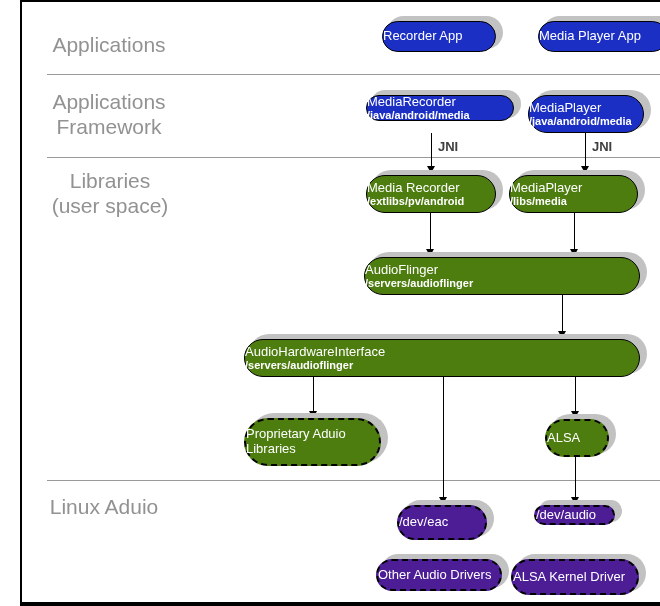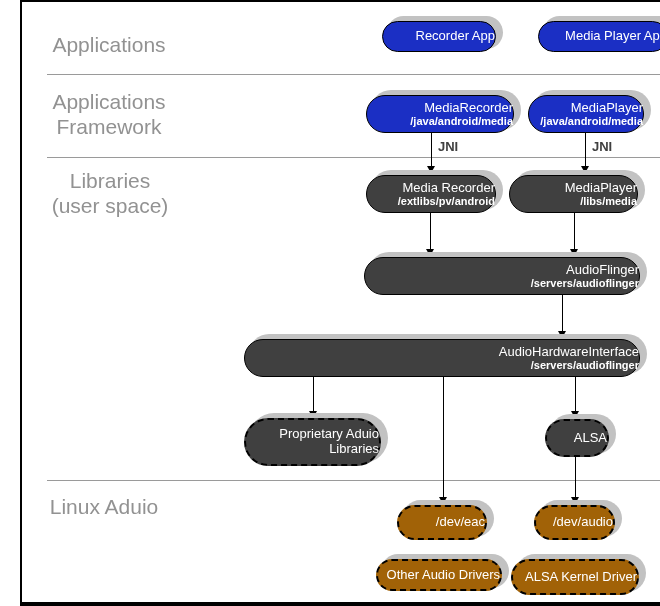--- a/index.html
+++ b/index.html
@@ -25,32 +25,32 @@
     position:absolute;
     left:25px;width:620px;height:1px;
     background:#9a9a9a;
   }
   .pill{
     position:absolute;
     box-sizing:border-box;
     border-radius:999px;
     display:flex;
     flex-direction:column;
-    align-items:flex-end;
+    align-items:flex-start;
     justify-content:center;
     color:#fff;
     text-align:center;
     box-shadow:6px -4px 0 1px #c2c2c2;
     line-height:1.12;
   }
   .solid{border:1.5px solid #000;}
   .dashed{border:2px dashed #000;}
   .blue{background:#1b2fc4;}
-  .green{background:#404040;}
-  .red{background:#a16207;}
+  .green{background:#4d7c0f;}
+  .red{background:#4c1d95;}
   .t{font-size:13px;}
   .s{font-size:11px;font-weight:bold;}
   .vline{position:absolute;width:1px;background:#000;}
   .ahead{
     position:absolute;width:0;height:0;
     border-left:4px solid transparent;
     border-right:4px solid transparent;
     border-top:7px solid #000;
   }
   .jni{
@@ -84,21 +84,21 @@
   <div class="divider" style="top:155px"></div>
   <div class="divider" style="top:478px"></div>
 
   <div class="pill blue solid" style="left:360px;top:19px;width:114px;height:31px">
     <div class="t">Recorder App</div>
   </div>
   <div class="pill blue solid" style="left:516px;top:19px;width:130px;height:31px">
     <div class="t">Media Player App</div>
   </div>
 
-  <div class="pill blue solid" style="left:344px;top:93px;width:148px;height:38px">
+  <div class="pill blue solid" style="left:344px;top:93px;width:148px;height:26px">
     <div class="t">MediaRecorder</div>
     <div class="s">/java/android/media</div>
   </div>
   <div class="pill blue solid" style="left:506px;top:93px;width:116px;height:38px">
     <div class="t">MediaPlayer</div>
     <div class="s">/java/android/media</div>
   </div>
 
   <div class="vline" style="left:409px;top:131px;height:33px"></div>
   <div class="ahead" style="left:405px;top:164px"></div>
@@ -149,21 +149,21 @@
   <div class="pill green dashed" style="left:523px;top:417px;width:64px;height:38px">
     <div class="t">ALSA</div>
   </div>
 
   <div class="vline" style="left:553px;top:455px;height:40px"></div>
   <div class="ahead" style="left:549px;top:495px"></div>
 
   <div class="pill red dashed" style="left:375px;top:503px;width:90px;height:35px">
     <div class="t">/dev/eac</div>
   </div>
-  <div class="pill red dashed" style="left:512px;top:503px;width:81px;height:35px">
+  <div class="pill red dashed" style="left:512px;top:503px;width:81px;height:20px">
     <div class="t">/dev/audio</div>
   </div>
   <div class="pill red dashed" style="left:354px;top:557px;width:126px;height:32px">
     <div class="t">Other Audio Drivers</div>
   </div>
   <div class="pill red dashed" style="left:489px;top:557px;width:128px;height:36px">
     <div class="t">ALSA Kernel Driver</div>
   </div>
 
 </div>

